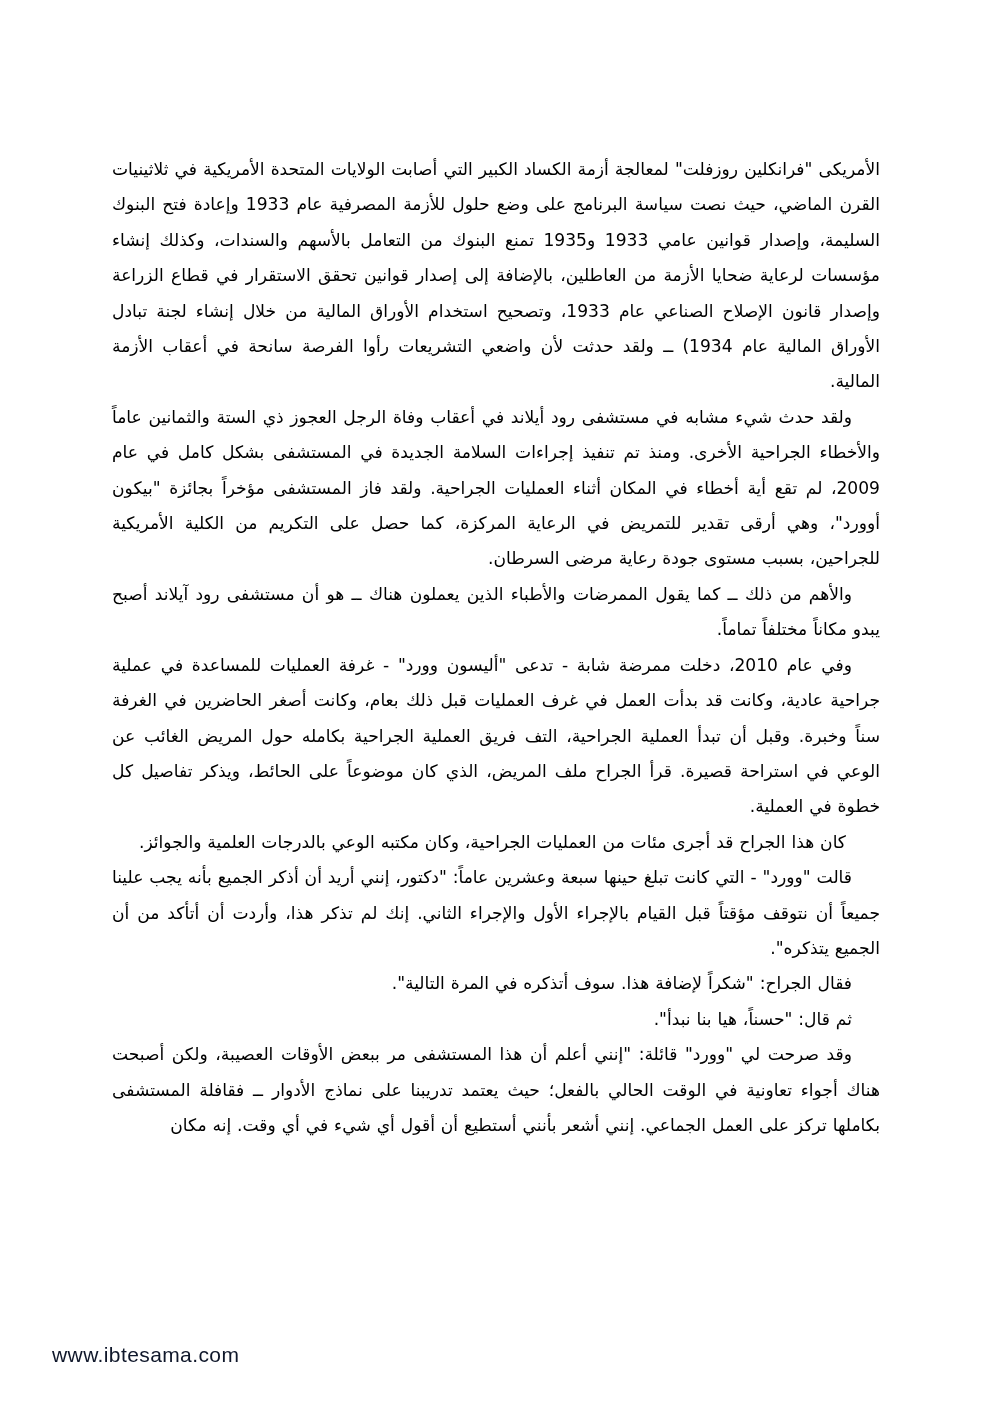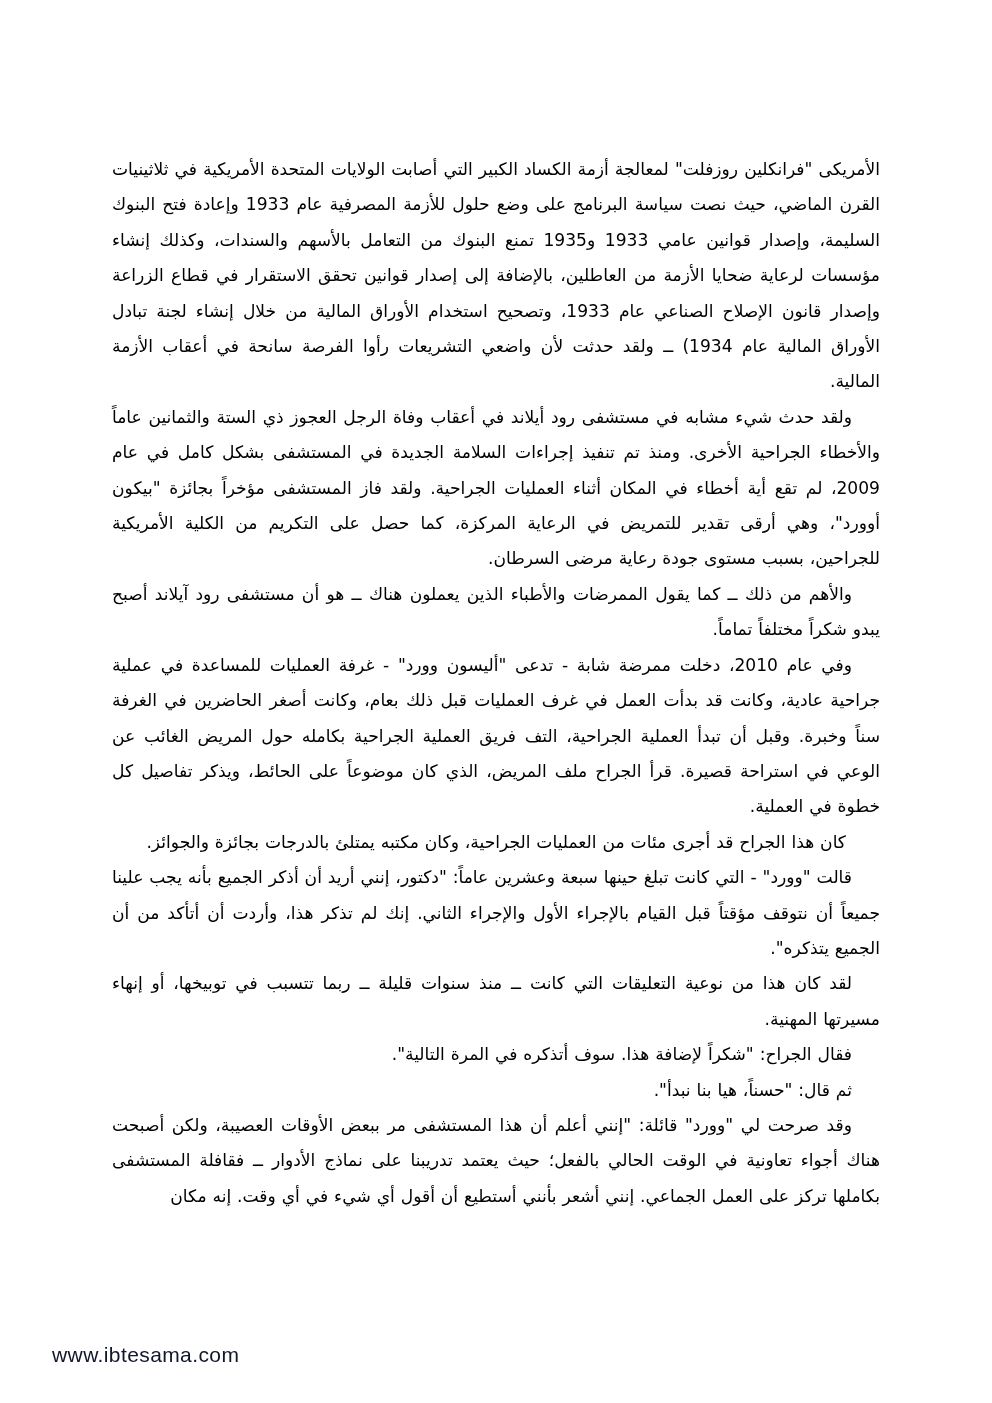--- a/index.html
+++ b/index.html
@@ -71,25 +71,24 @@
   }
 </style>
 </head>
 <body>
 
 <div id="page">
 
   <div id="content">
     <p class="para no-indent">الأمريكى "فرانكلين روزفلت" لمعالجة أزمة الكساد الكبير التي أصابت الولايات المتحدة الأمريكية في ثلاثينيات القرن الماضي، حيث نصت سياسة البرنامج على وضع حلول للأزمة المصرفية عام 1933 وإعادة فتح البنوك السليمة، وإصدار قوانين عامي 1933 و1935 تمنع البنوك من التعامل بالأسهم والسندات، وكذلك إنشاء مؤسسات لرعاية ضحايا الأزمة من العاطلين، بالإضافة إلى إصدار قوانين تحقق الاستقرار في قطاع الزراعة وإصدار قانون الإصلاح الصناعي عام 1933، وتصحيح استخدام الأوراق المالية من خلال إنشاء لجنة تبادل الأوراق المالية عام 1934) ــ ولقد حدثت لأن واضعي التشريعات رأوا الفرصة سانحة في أعقاب الأزمة المالية.</p>
     <p class="para">ولقد حدث شيء مشابه في مستشفى رود أيلاند في أعقاب وفاة الرجل العجوز ذي الستة والثمانين عاماً والأخطاء الجراحية الأخرى. ومنذ تم تنفيذ إجراءات السلامة الجديدة في المستشفى بشكل كامل في عام 2009، لم تقع أية أخطاء في المكان أثناء العمليات الجراحية. ولقد فاز المستشفى مؤخراً بجائزة "بيكون أوورد"، وهي أرقى تقدير للتمريض في الرعاية المركزة، كما حصل على التكريم من الكلية الأمريكية للجراحين، بسبب مستوى جودة رعاية مرضى السرطان.</p>
-    <p class="para">والأهم من ذلك ــ كما يقول الممرضات والأطباء الذين يعملون هناك ــ هو أن مستشفى رود آيلاند أصبح يبدو شكراً مختلفاً تماماً.</p>
+    <p class="para">والأهم من ذلك ــ كما يقول الممرضات والأطباء الذين يعملون هناك ــ هو أن مستشفى رود آيلاند أصبح يبدو مكاناً مختلفاً تماماً.</p>
     <p class="para">وفي عام 2010، دخلت ممرضة شابة - تدعى "أليسون وورد" - غرفة العمليات للمساعدة في عملية جراحية عادية، وكانت قد بدأت العمل في غرف العمليات قبل ذلك بعام، وكانت أصغر الحاضرين في الغرفة سناً وخبرة. وقبل أن تبدأ العملية الجراحية، التف فريق العملية الجراحية بكامله حول المريض الغائب عن الوعي في استراحة قصيرة. قرأ الجراح ملف المريض، الذي كان موضوعاً على الحائط، ويذكر تفاصيل كل خطوة في العملية.</p>
-    <p class="para indent-wide">كان هذا الجراح قد أجرى مئات من العمليات الجراحية، وكان مكتبه يمتلئ بالدرجات بجائزة والجوائز.</p>
+    <p class="para indent-wide">كان هذا الجراح قد أجرى مئات من العمليات الجراحية، وكان مكتبه الوعي بالدرجات العلمية والجوائز.</p>
     <p class="para">قالت "وورد" - التي كانت تبلغ حينها سبعة وعشرين عاماً: "دكتور، إنني أريد أن أذكر الجميع بأنه يجب علينا جميعاً أن نتوقف مؤقتاً قبل القيام بالإجراء الأول والإجراء الثاني. إنك لم تذكر هذا، وأردت أن أتأكد من أن الجميع يتذكره".</p>
-    <p class="para">لقد كان هذا من نوعية التعليقات التي كانت ــ منذ سنوات قليلة ــ ربما تتسبب في توبيخها، أو إنهاء مسيرتها المهنية.</p>
     <p class="para">فقال الجراح: "شكراً لإضافة هذا. سوف أتذكره في المرة التالية".</p>
     <p class="para">ثم قال: "حسناً، هيا بنا نبدأ".</p>
     <p class="para">وقد صرحت لي "وورد" قائلة: "إنني أعلم أن هذا المستشفى مر ببعض الأوقات العصيبة، ولكن أصبحت هناك أجواء تعاونية في الوقت الحالي بالفعل؛ حيث يعتمد تدريبنا على نماذج الأدوار ــ فقافلة المستشفى بكاملها تركز على العمل الجماعي. إنني أشعر بأنني أستطيع أن أقول أي شيء في أي وقت. إنه مكان</p>
   </div>
 
   <div id="watermark">www.ibtesama.com</div>
 
 </div>
 
 </body></html>

